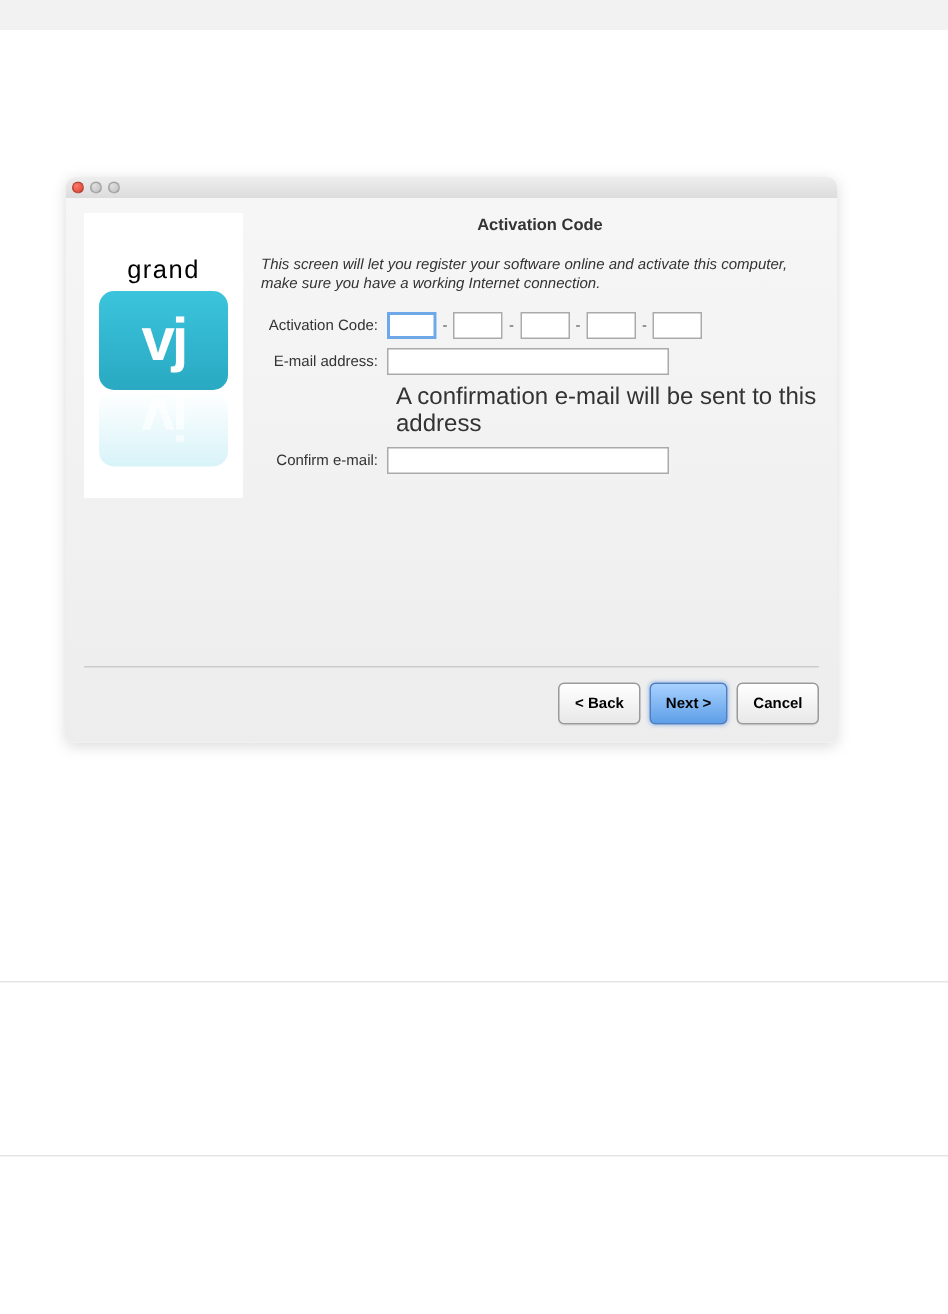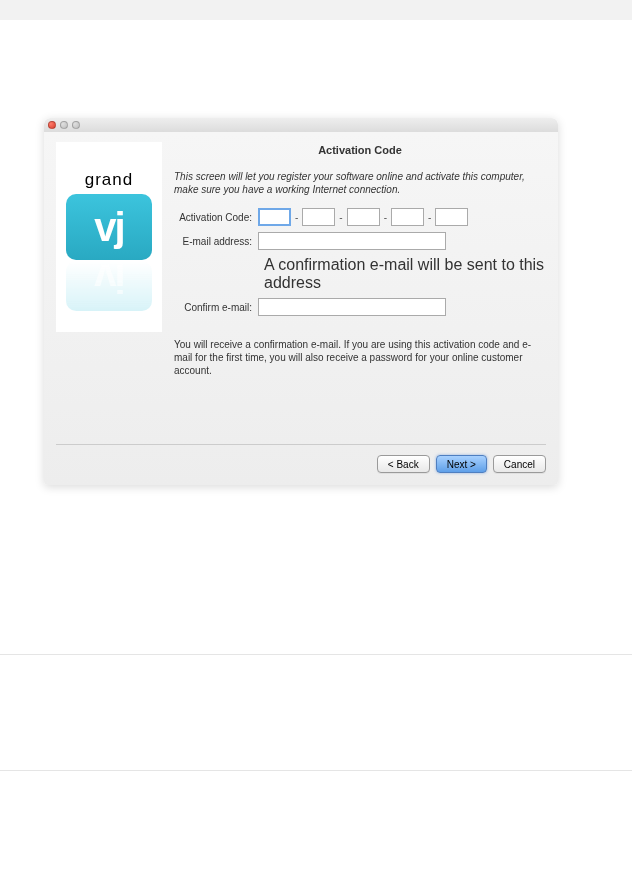--- a/index.html
+++ b/index.html
@@ -192,29 +192,30 @@
       margin-top: 12px;
     }
     .button-row {
       display: flex;
       justify-content: flex-end;
       gap: 6px;
       padding-top: 10px;
     }
     .mac-btn {
       min-width: 42px;
-      height: 18px;
+      height: 28px;
       padding: 0 10px;
       border: 1px solid #9a9a9a;
       border-radius: 4px;
       background: linear-gradient(to bottom, #ffffff, #e8e8e8);
       font-size: 10px;
       font-family: inherit;
       cursor: pointer;
       box-shadow: 0 1px 0 rgba(0,0,0,0.05);
+      font-weight: bold;
     }
     .mac-btn.primary {
       background: linear-gradient(to bottom, #a8d1ff, #5e9fe8);
       border-color: #4f7fc0;
       box-shadow: 0 0 3px rgba(80,140,220,0.6);
     }
   </style>
 </head>
 <body>
 
@@ -262,21 +263,20 @@
           <input class="text-input" value="" style="">
         </div>
 
         <div class="hint-row">A confirmation e-mail will be sent to this address</div>
 
         <div class="form-row">
           <div class="form-label">Confirm e-mail:</div>
           <input class="text-input" value="" style="">
         </div>
 
-        <div class="note-text">You will receive a confirmation e-mail. If you are using this activation code and e-mail for the first time, you will also receive a password for your online customer account.</div>
       </div>
     </div>
 
     <div class="separator"></div>
 
     <div class="button-row">
       <button class="mac-btn">&lt; Back</button>
       <button class="mac-btn primary">Next &gt;</button>
       <button class="mac-btn">Cancel</button>
     </div>

